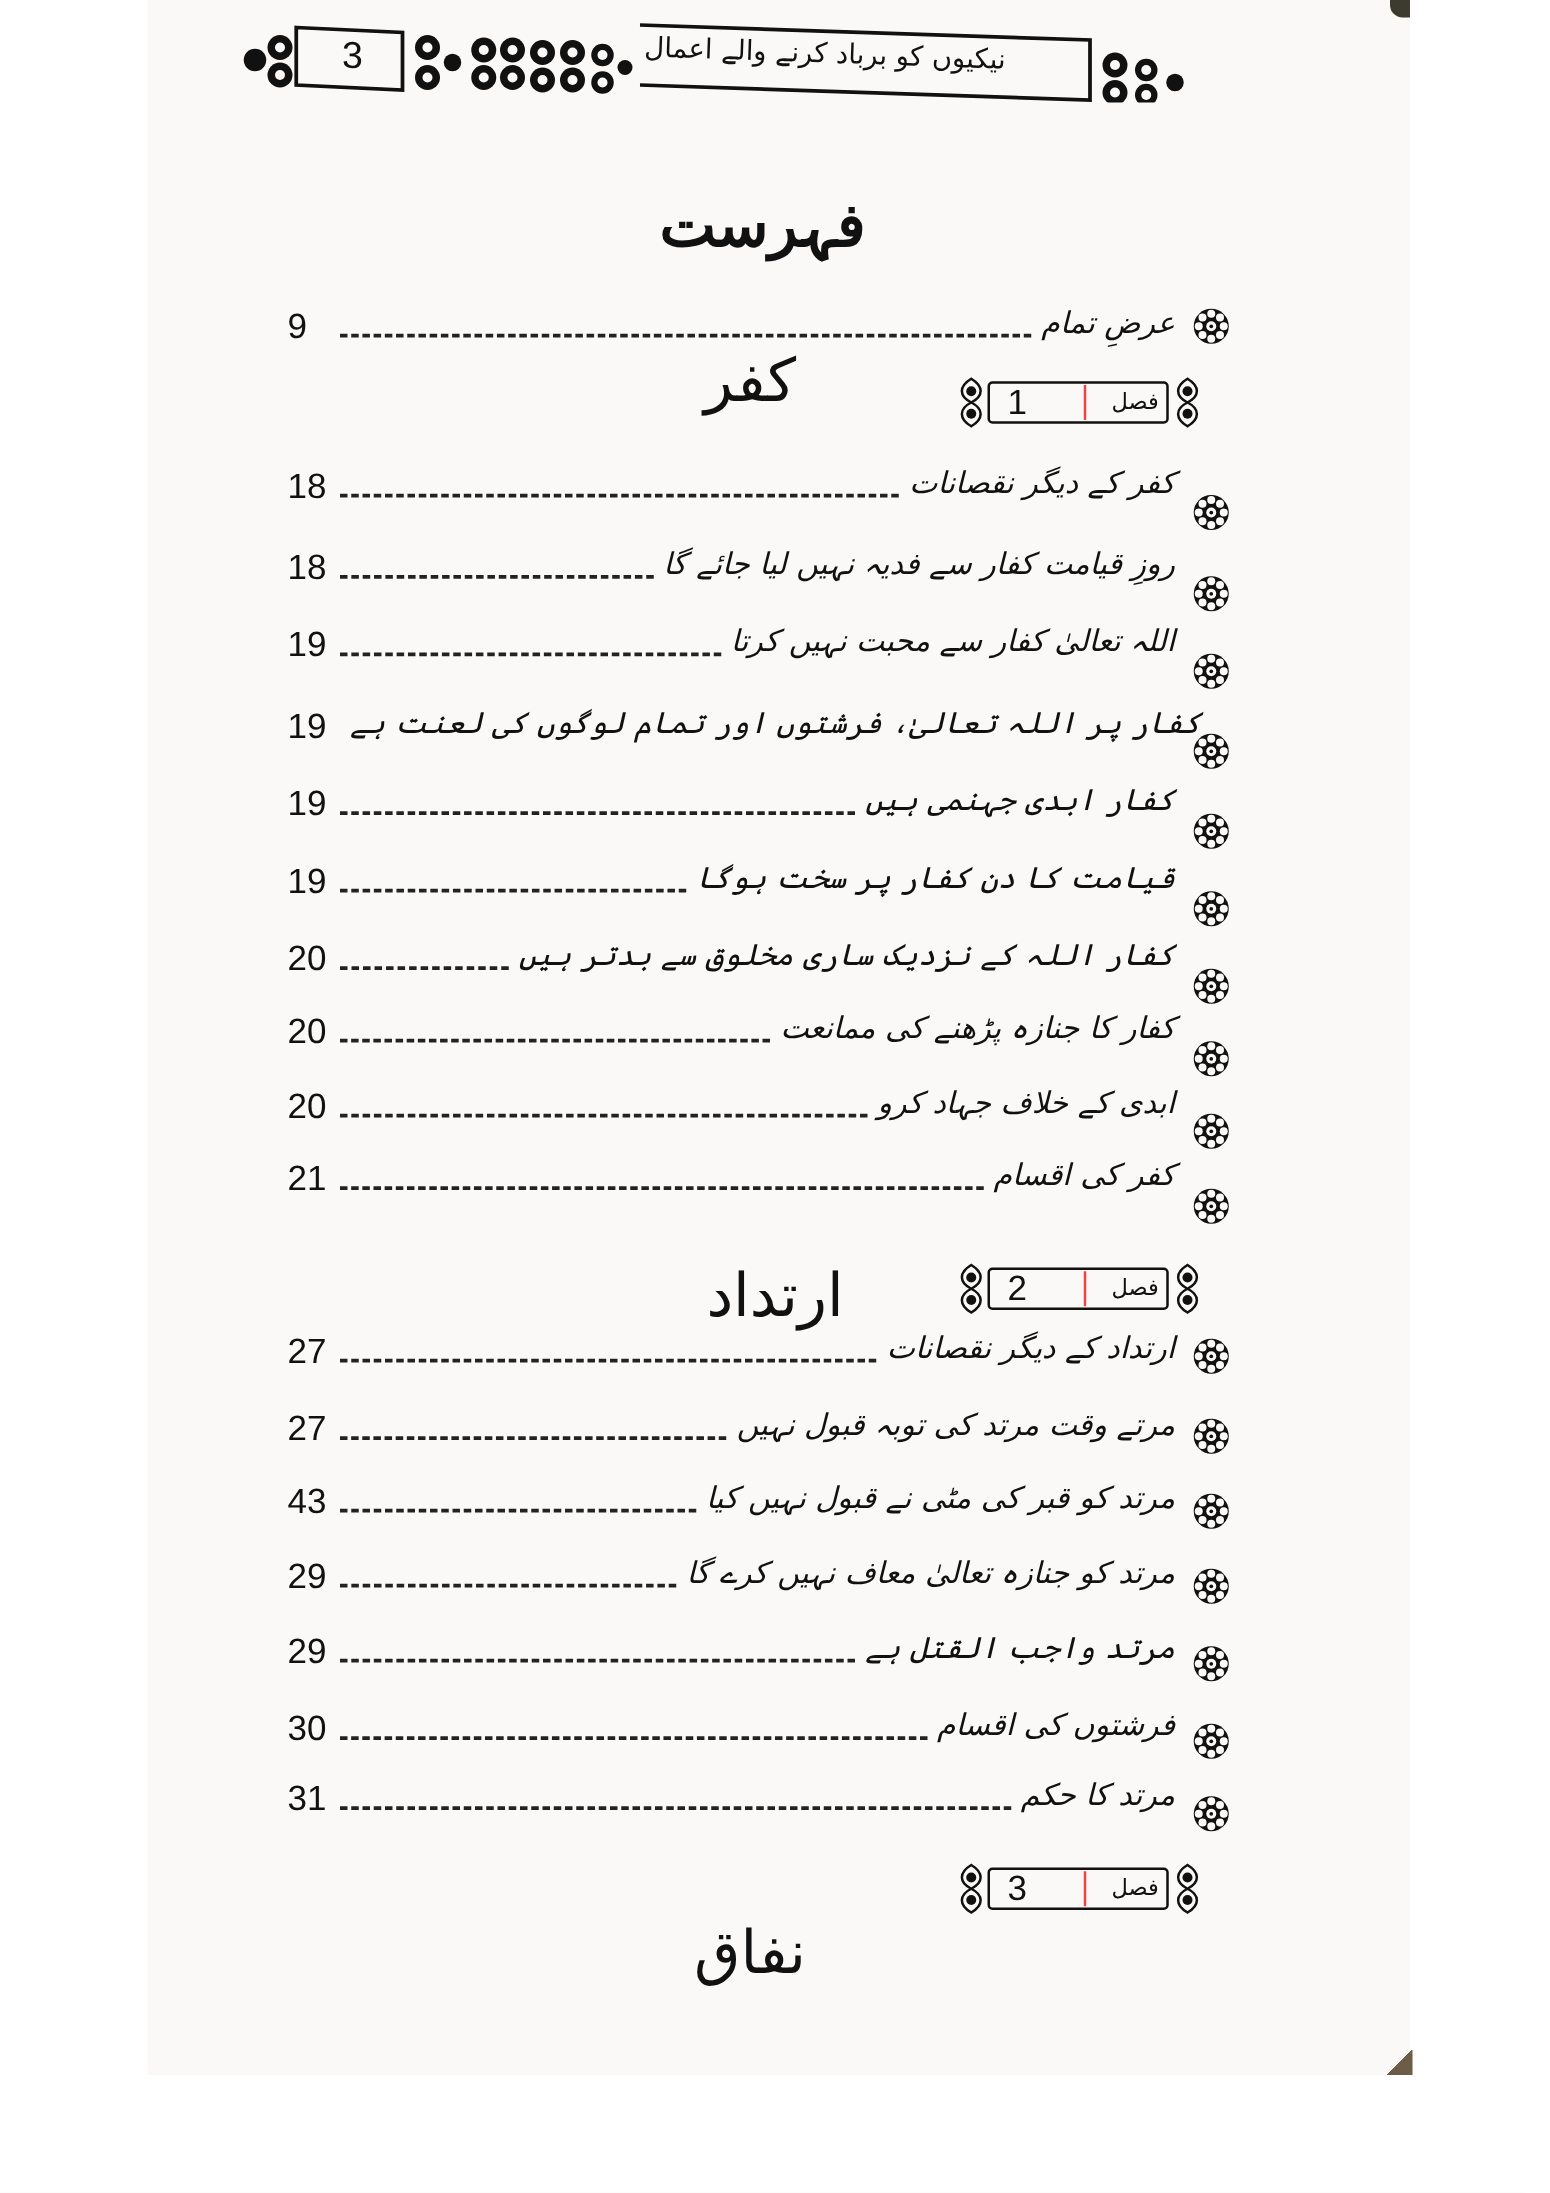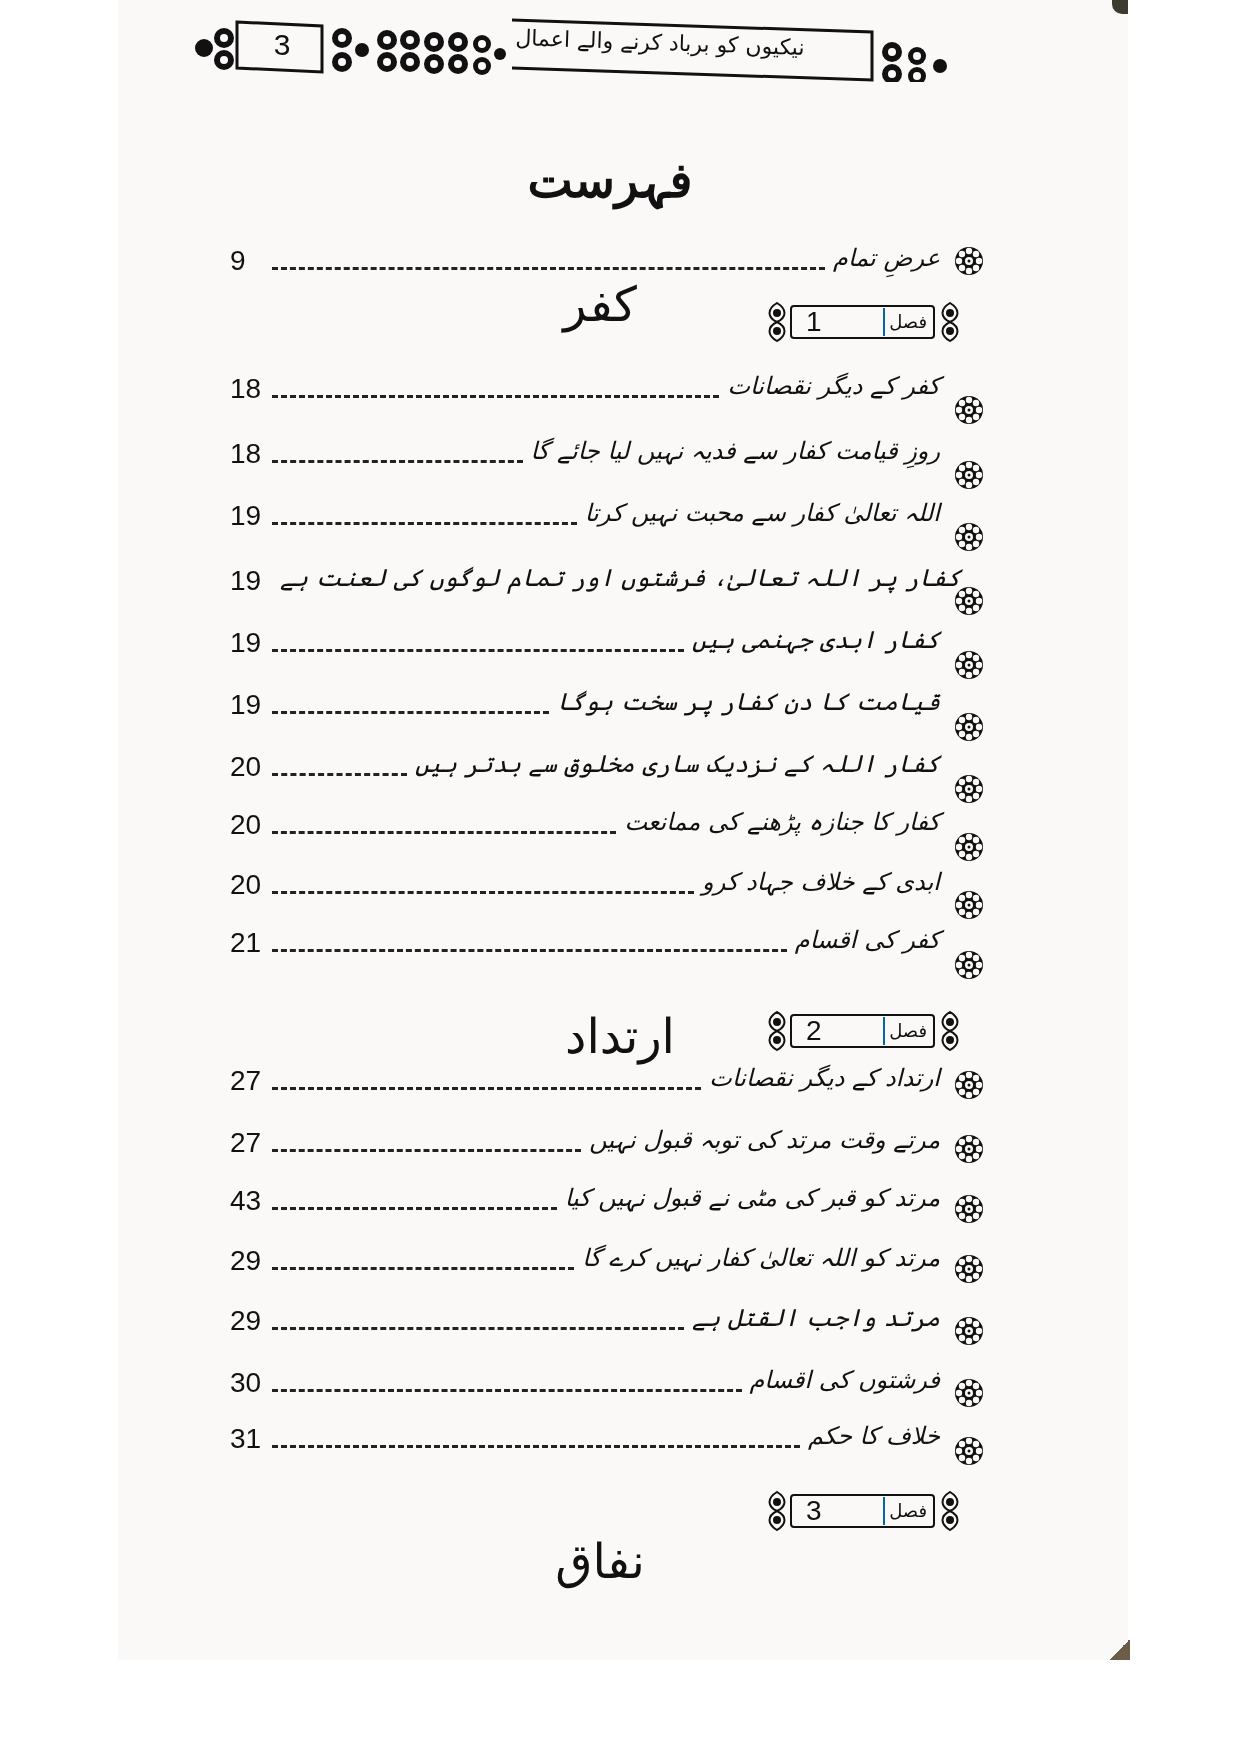--- a/index.html
+++ b/index.html
@@ -60,21 +60,21 @@
   }
   .chapter .chap-box {
     position: absolute; left: 30px; top: 8px; width: 145px; height: 34px;
     border: 2.5px solid #111; border-radius: 4px; background: #fbf9f8;
     display: flex; align-items: center; justify-content: space-between; direction: ltr;
     box-sizing: border-box; padding: 0 6px 0 14px;
   }
   .chap-num { font-family: "Liberation Sans", sans-serif; font-size: 28px; }
   .chap-label {
     font-family: "DejaVu Sans", sans-serif; font-size: 18px; direction: rtl;
-    border-left: 2px solid #0369a1; padding-left: 4px; height: 28px; line-height: 28px;
+    border-left: 2px solid #ef4444; padding-left: 20px; height: 28px; line-height: 28px;
   }
   .chap-orn { position: absolute; top: 4px; width: 30px; height: 42px; }
   .chapter-title {
     position: absolute; font-family: "DejaVu Serif", serif; font-size: 48px; direction: rtl;
     text-align: center; width: 200px;
   }
 </style>
 </head>
 <body>
 
@@ -320,21 +320,21 @@
   <span class="toc-dots"></span>
   <span class="toc-text">مرتد کو قبر کی مٹی نے قبول نہیں کیا</span>
 </div>
 
 <svg class="bullet" style="top:1254px">
     <use href="#rosette"></use>
   </svg>
 <div class="toc-row" style="top:1232px; width:710px">
   <span class="toc-num">29</span>
   <span class="toc-dots"></span>
-  <span class="toc-text">مرتد کو اللہ تعالیٰ کفار نہیں کرے گا</span>
+  <span class="toc-text">مرتد کو جنازہ تعالیٰ معاف نہیں کرے گا</span>
 </div>
 
 <svg class="bullet" style="top:1316px">
     <use href="#rosette"></use>
   </svg>
 <div class="toc-row" style="top:1292px; width:710px">
   <span class="toc-num">29</span>
   <span class="toc-dots"></span>
   <span class="toc-text">مرتد واجب القتل ہے</span>
 </div>
@@ -347,21 +347,21 @@
   <span class="toc-dots"></span>
   <span class="toc-text">فرشتوں کی اقسام</span>
 </div>
 
 <svg class="bullet" style="top:1436px">
     <use href="#rosette"></use>
   </svg>
 <div class="toc-row" style="top:1410px; width:710px">
   <span class="toc-num">31</span>
   <span class="toc-dots"></span>
-  <span class="toc-text">خلاف کا حکم</span>
+  <span class="toc-text">مرتد کا حکم</span>
 </div>
 
 <div class="chapter" style="top:1486px">
   <svg class="chap-orn" style="left:2px">
       <use href="#chap-orn"></use>
     </svg>
   <div class="chap-box">
     <span class="chap-num">3</span>
     <span class="chap-label">فصل</span>
   </div>

